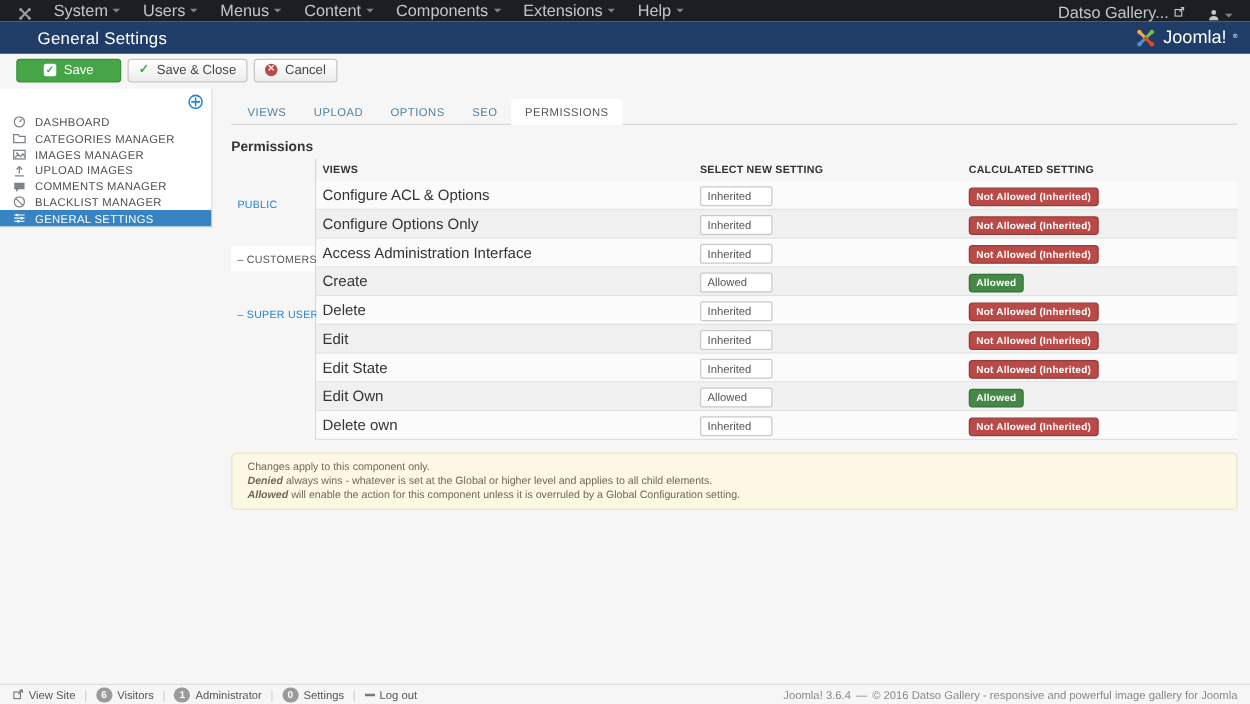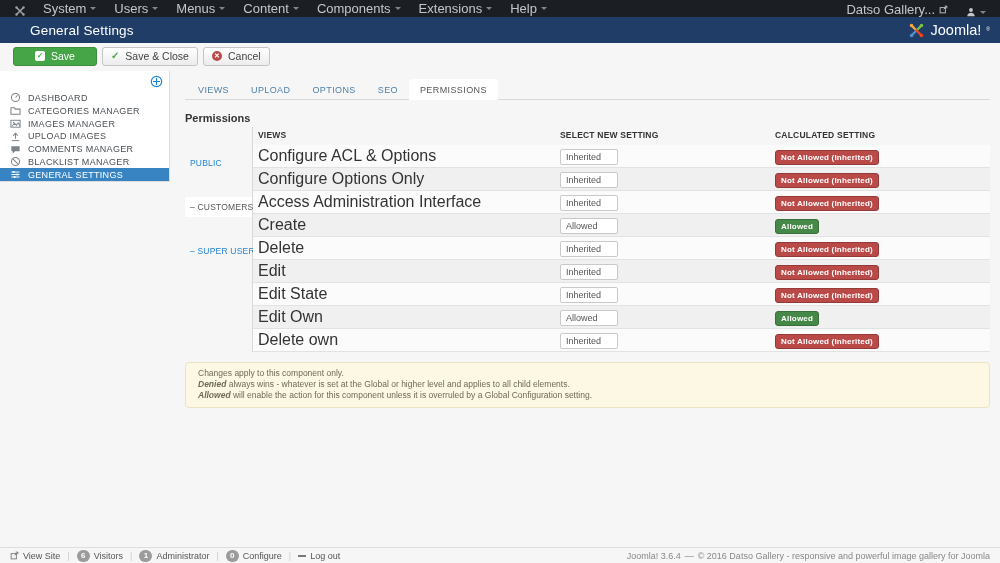--- a/index.html
+++ b/index.html
@@ -57,21 +57,21 @@
   .group-tab.active { background:#fff; color:#555; border-radius:2px 0 0 2px; }
 
   .perm-table { flex:1; min-width:0; }
   .thead { display:flex; align-items:center; font-size:8.5px; font-weight:bold; color:#333; letter-spacing:.2px; padding:3px 0 5px; }
   .col-action { width:307px; padding-left:5px; flex-shrink:0; }
   .col-setting { width:215px; flex-shrink:0; }
   .col-calc { flex:1; }
   .prow { display:flex; align-items:center; height:23px; border-bottom:1px solid #e2e2e2; }
   .prow:nth-child(odd) { background:#fbfbfb; }
   .prow:nth-child(even) { background:#f0f0f0; }
-  .action-label { font-size:16px; color:#333; }
+  .action-label { font-size:12px; color:#333; }
   .select-box { display:inline-block; width:58px; background:#fff; border:1px solid #c9c9c9; border-radius:2px; font-size:9px; color:#555; padding:2px 5px; cursor:pointer; }
   .badge { display:inline-block; font-size:8px; font-weight:bold; color:#fff; padding:2px 5px; border-radius:3px; letter-spacing:.2px; }
   .badge.denied { background:#b94a48; border:1px solid #953a38; }
   .badge.allowed { background:#468847; border:1px solid #38703a; }
 
   
   .notes { margin-top:10px; background:#fcf8e3; border:1px solid #ece3c2; border-radius:4px; padding:5px 12px; font-size:8.5px; color:#6f6a54; line-height:1.35; }
   .note-lead { font-weight:bold; font-style:italic; }
 
   
@@ -345,21 +345,21 @@
       <span>Visitors</span>
     </span>
     <span class="fsep">|</span>
     <span class="fitem">
       <span class="fbadge">1</span>
       <span>Administrator</span>
     </span>
     <span class="fsep">|</span>
     <span class="fitem">
       <span class="fbadge">0</span>
-      <span>Configure</span>
+      <span>Settings</span>
     </span>
     <span class="fsep">|</span>
     <span class="fitem">
       <span class="dash-ico"></span>
       <span>Log out</span>
     </span>
     <span class="fright">
       <span>Joomla! 3.6.4</span>
       <span>—</span>
       <span>© 2016 Datso Gallery - responsive and powerful image gallery for Joomla</span>

